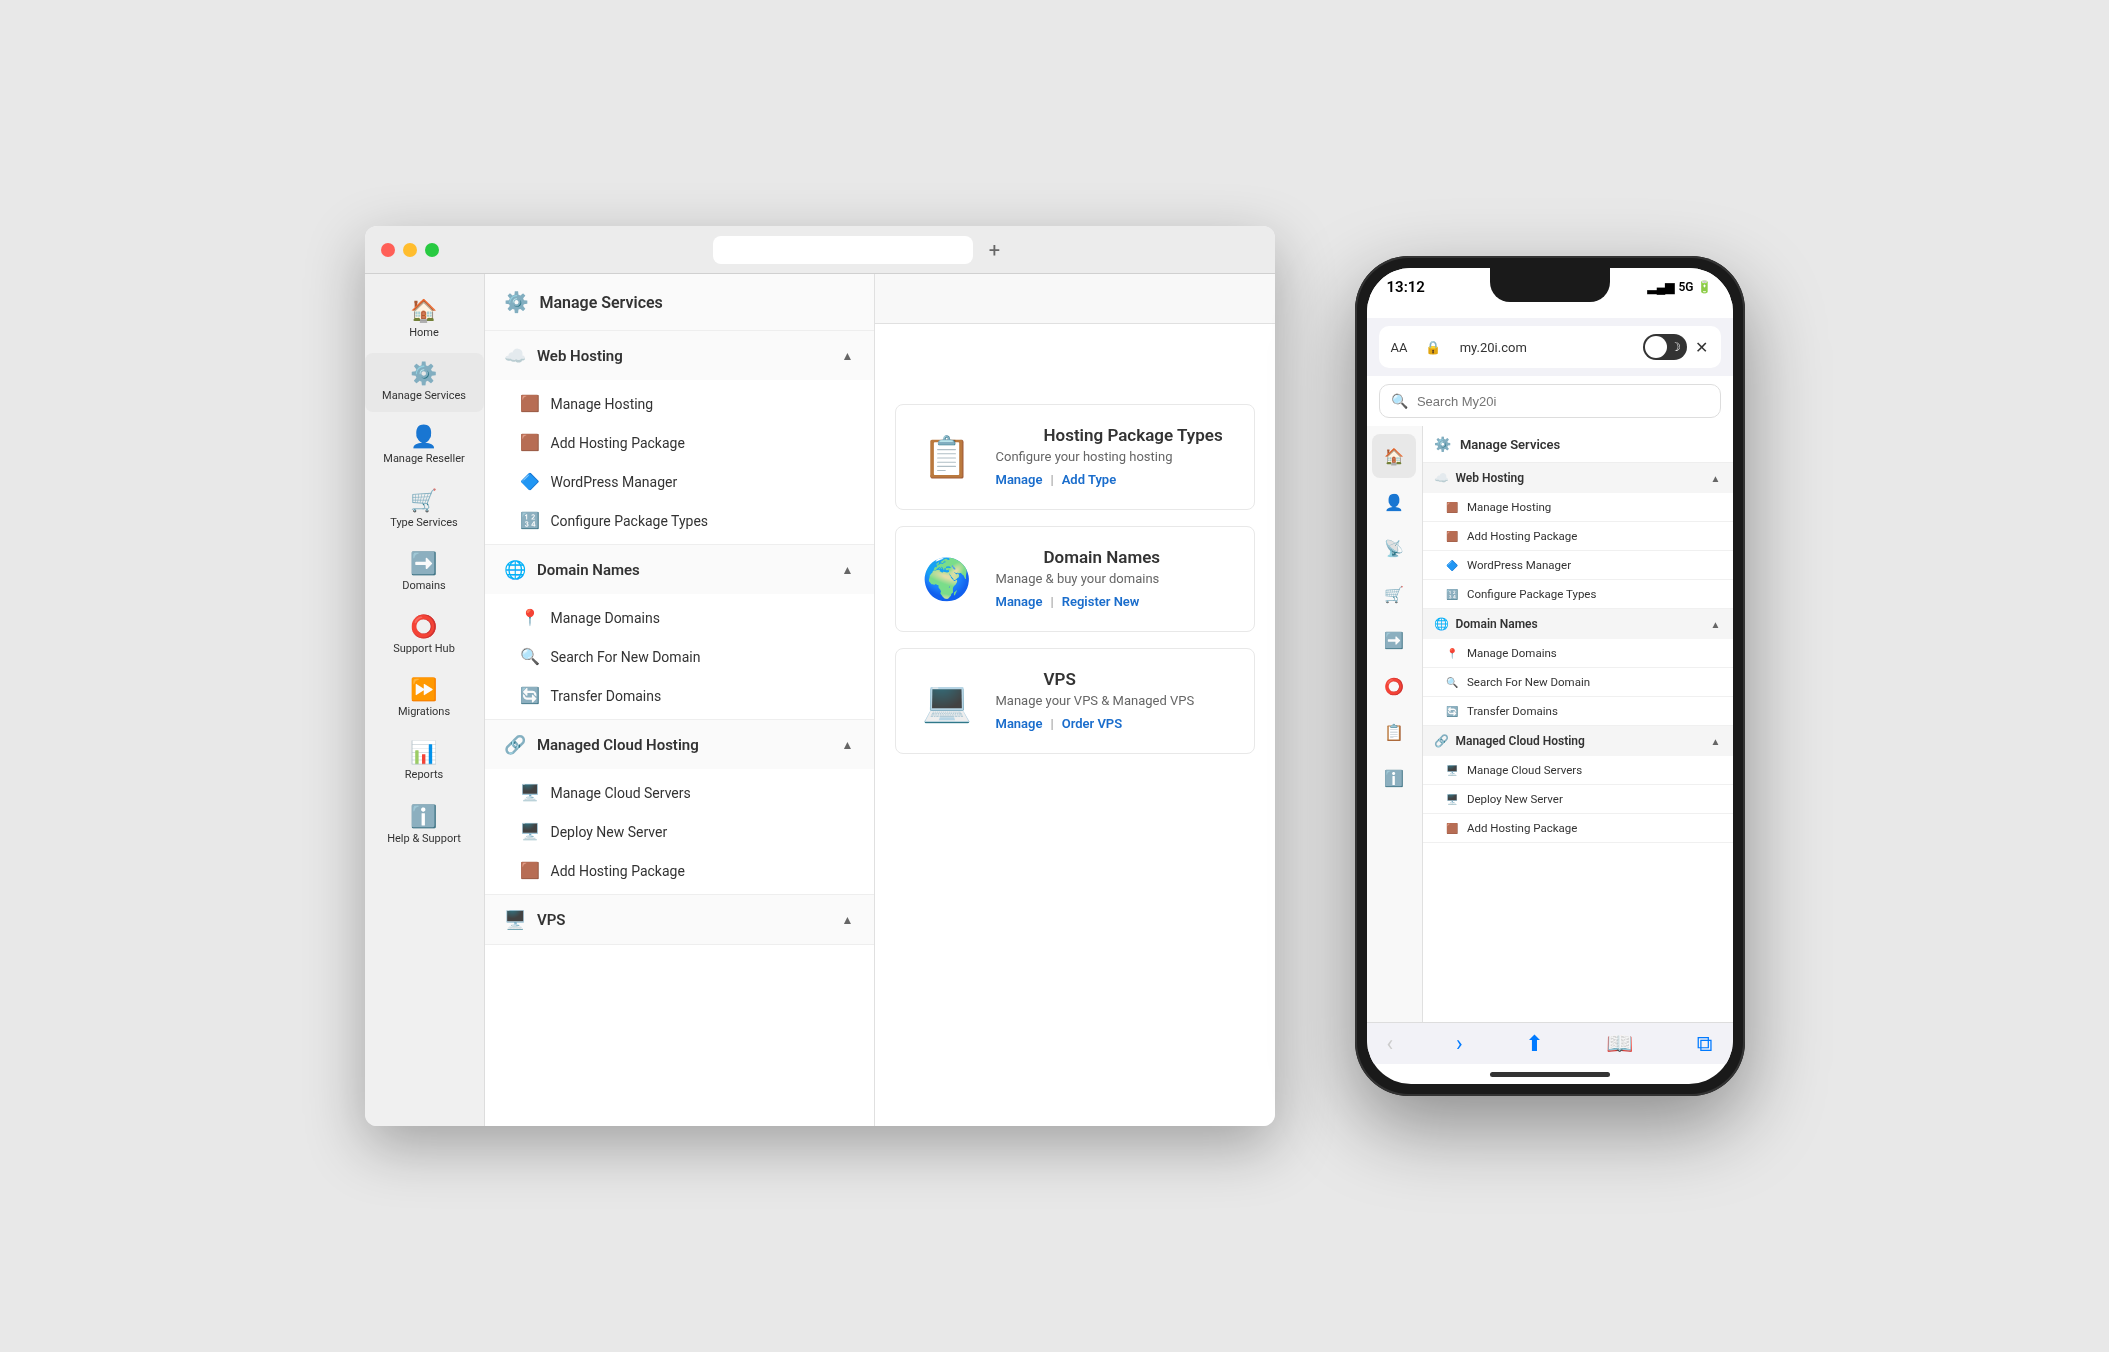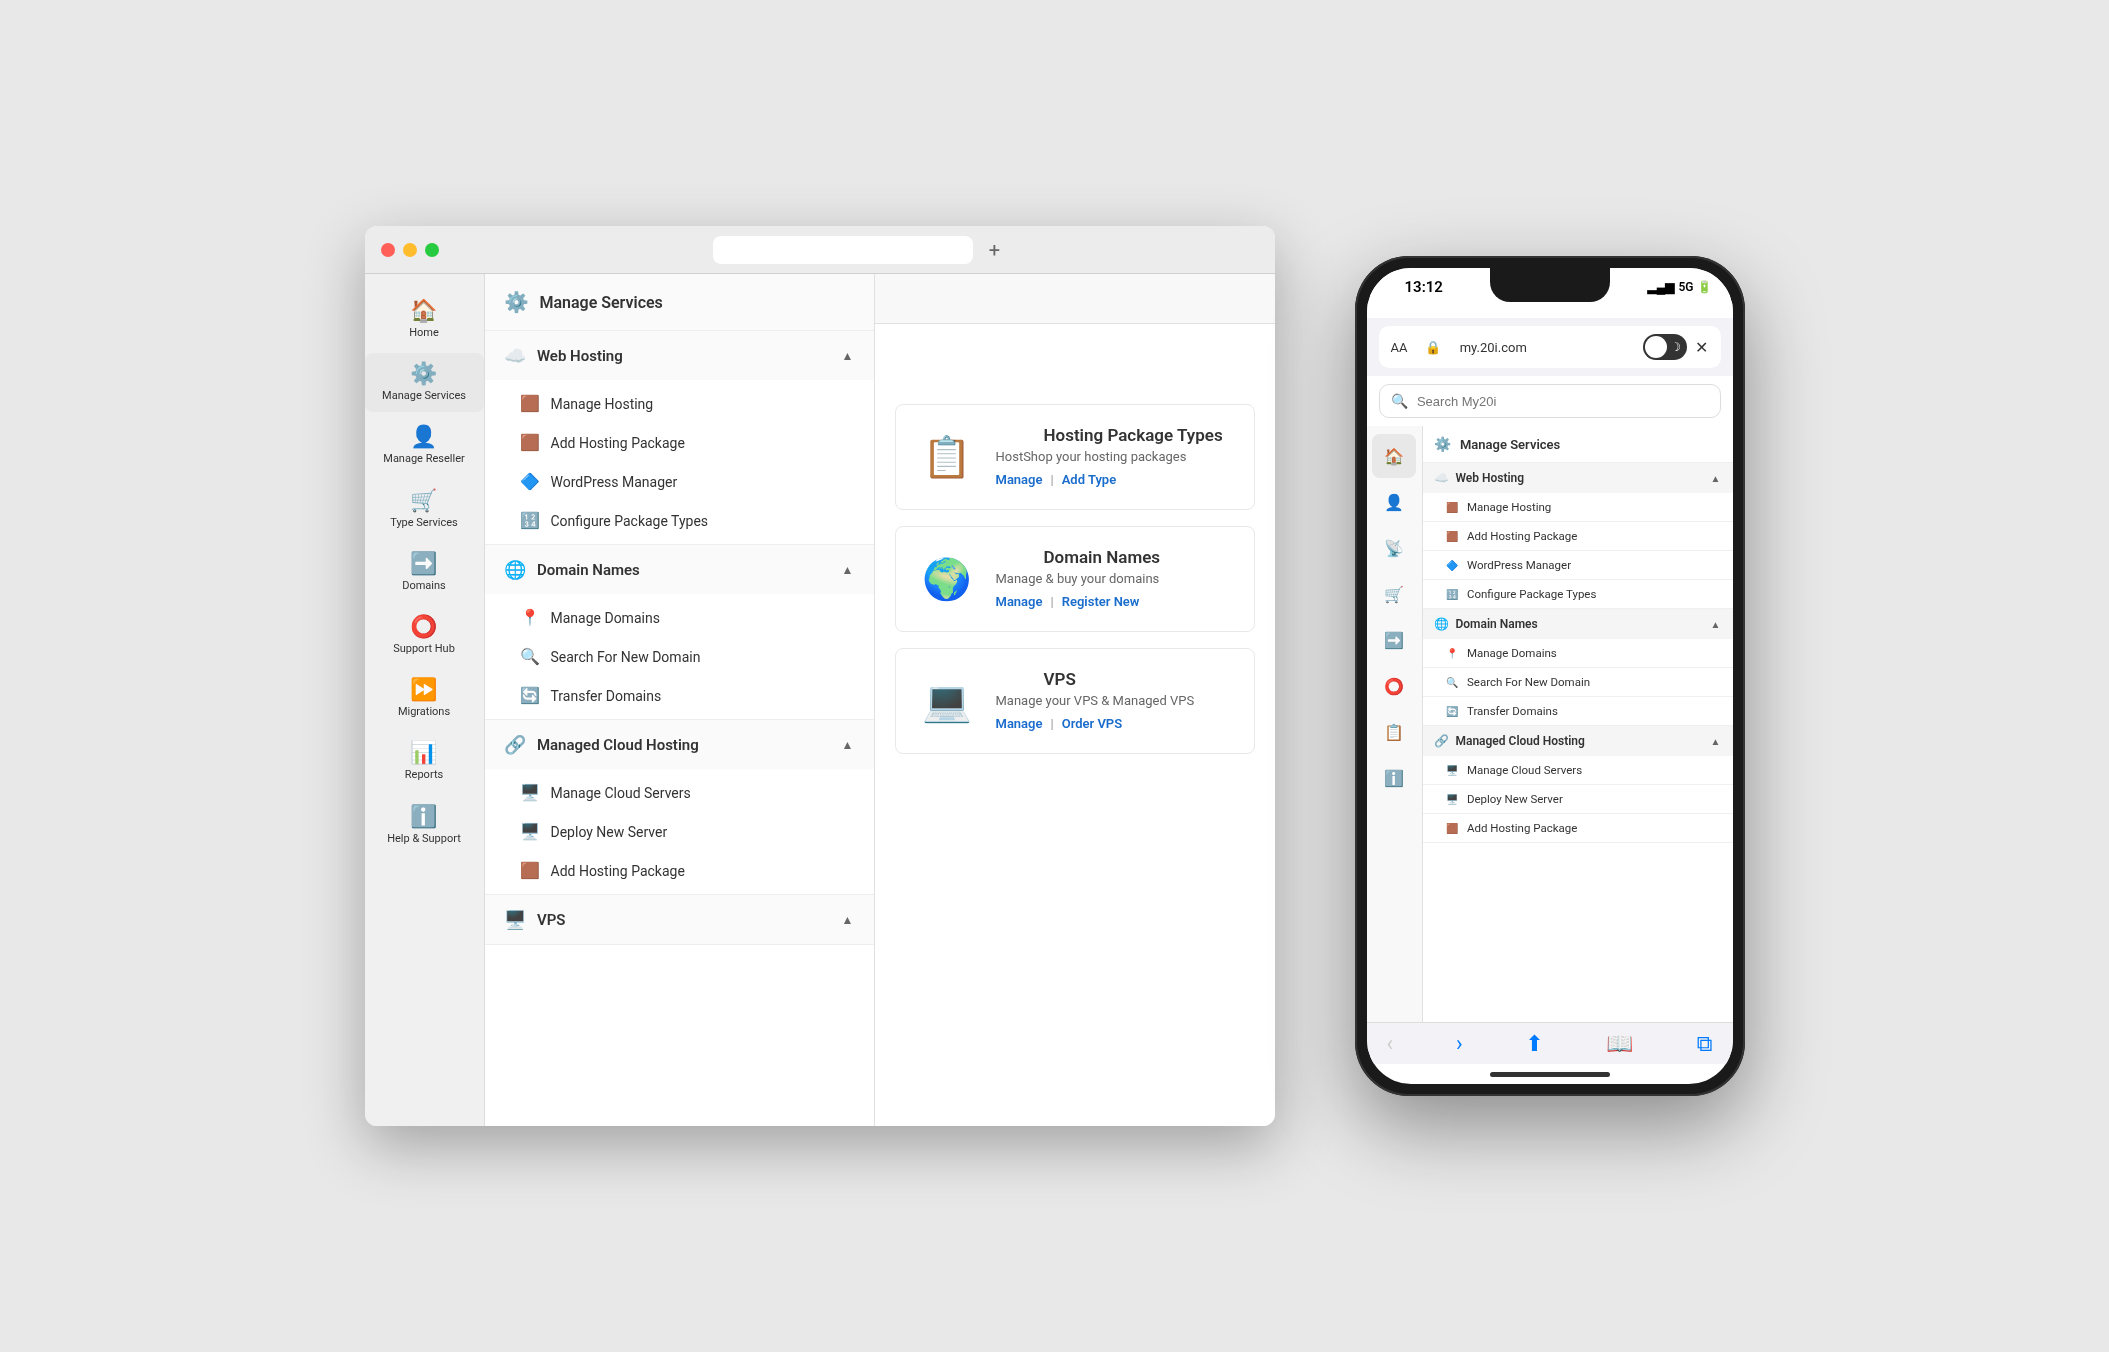--- a/index.html
+++ b/index.html
@@ -329,21 +329,20 @@
       display: flex;
       justify-content: space-between;
       align-items: center;
       width: 100%;
     }
 
     .iphone-time {
       font-size: 15px;
       font-weight: 600;
       color: #000;
-      margin-left: 18px;
     }
 
     .iphone-status-icons {
       display: flex;
       align-items: center;
       gap: 4px;
       font-size: 12px;
       color: #000;
       font-weight: 600;
     }
@@ -709,21 +708,21 @@
             </div>
         </div>
 
         <div class="right-panel">
           <div class="right-panel-header"></div>
           <div class="service-cards" id="service-cards">
               <div class="service-card">
                 <div class="card-icon" style="font-size: 40px; width: 64px; height: 64px; display: flex; align-items: center; justify-content: center;">📋</div>
                 <div class="card-body">
                   <div class="card-title">Hosting Package Types</div>
-                  <div class="card-desc">HostShop your hosting packages</div>
+                  <div class="card-desc">Configure your hosting hosting</div>
                   <div class="card-links">
                     <a class="card-link" href="#">Manage</a>
                     <span class="card-separator">|</span>
                     <a class="card-link" href="#">Add Type</a>
                   </div>
                 </div>
               </div>
               <div class="service-card">
                 <div class="card-icon" style="font-size: 40px; width: 64px; height: 64px; display: flex; align-items: center; justify-content: center;">🌍</div>
                 <div class="card-body">

